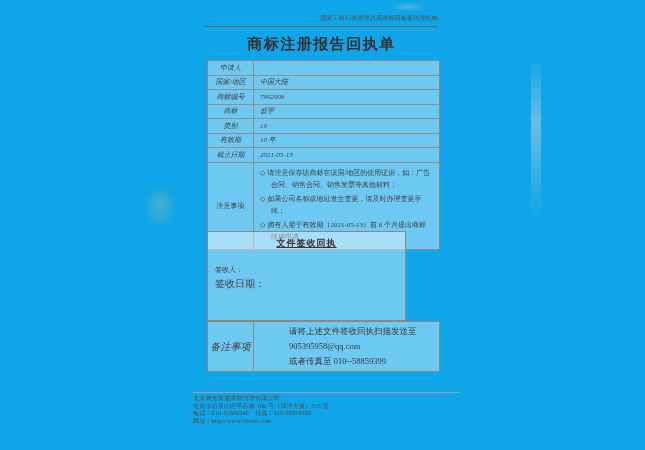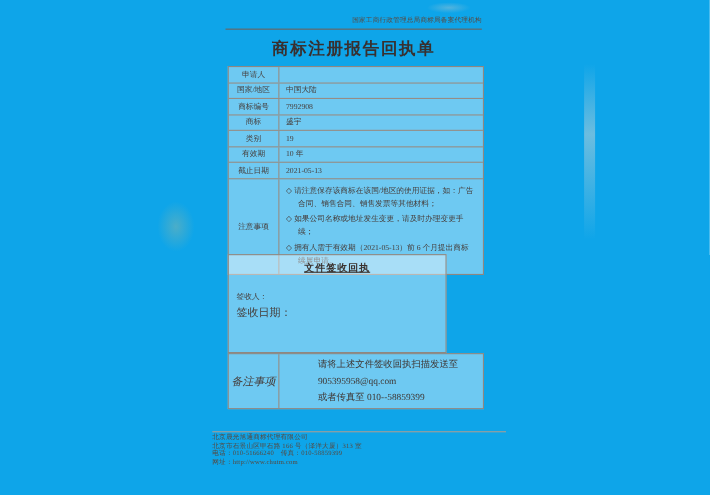--- a/index.html
+++ b/index.html
@@ -29,21 +29,21 @@
     text-align:center;font-size:15px;font-weight:bold;
     letter-spacing:1.5px;color:#383030;
   }
 
   .info-table{
     position:absolute;left:207px;top:60px;width:233px;
     border:1px solid #8e8781;box-sizing:border-box;background:rgba(255,255,255,0.4);
   }
   .itr{display:flex;border-bottom:1px solid #958d86;}
   .itr:last-child{border-bottom:none;}
-  .itr.simple{height:13.5px;}
+  .itr.simple{height:13.5px;font-style:italic;}
   .lcell{
     flex:0 0 46px;width:46px;border-right:1px solid #958d86;
     display:flex;align-items:center;justify-content:center;
     font-size:7px;box-sizing:border-box;
   }
   .vcell{
     flex:1;display:flex;align-items:center;
     padding:1px 6px;font-size:7px;box-sizing:border-box;
   }
   .vcell.notes{display:block;padding:3px 6px 4px 6px;}

